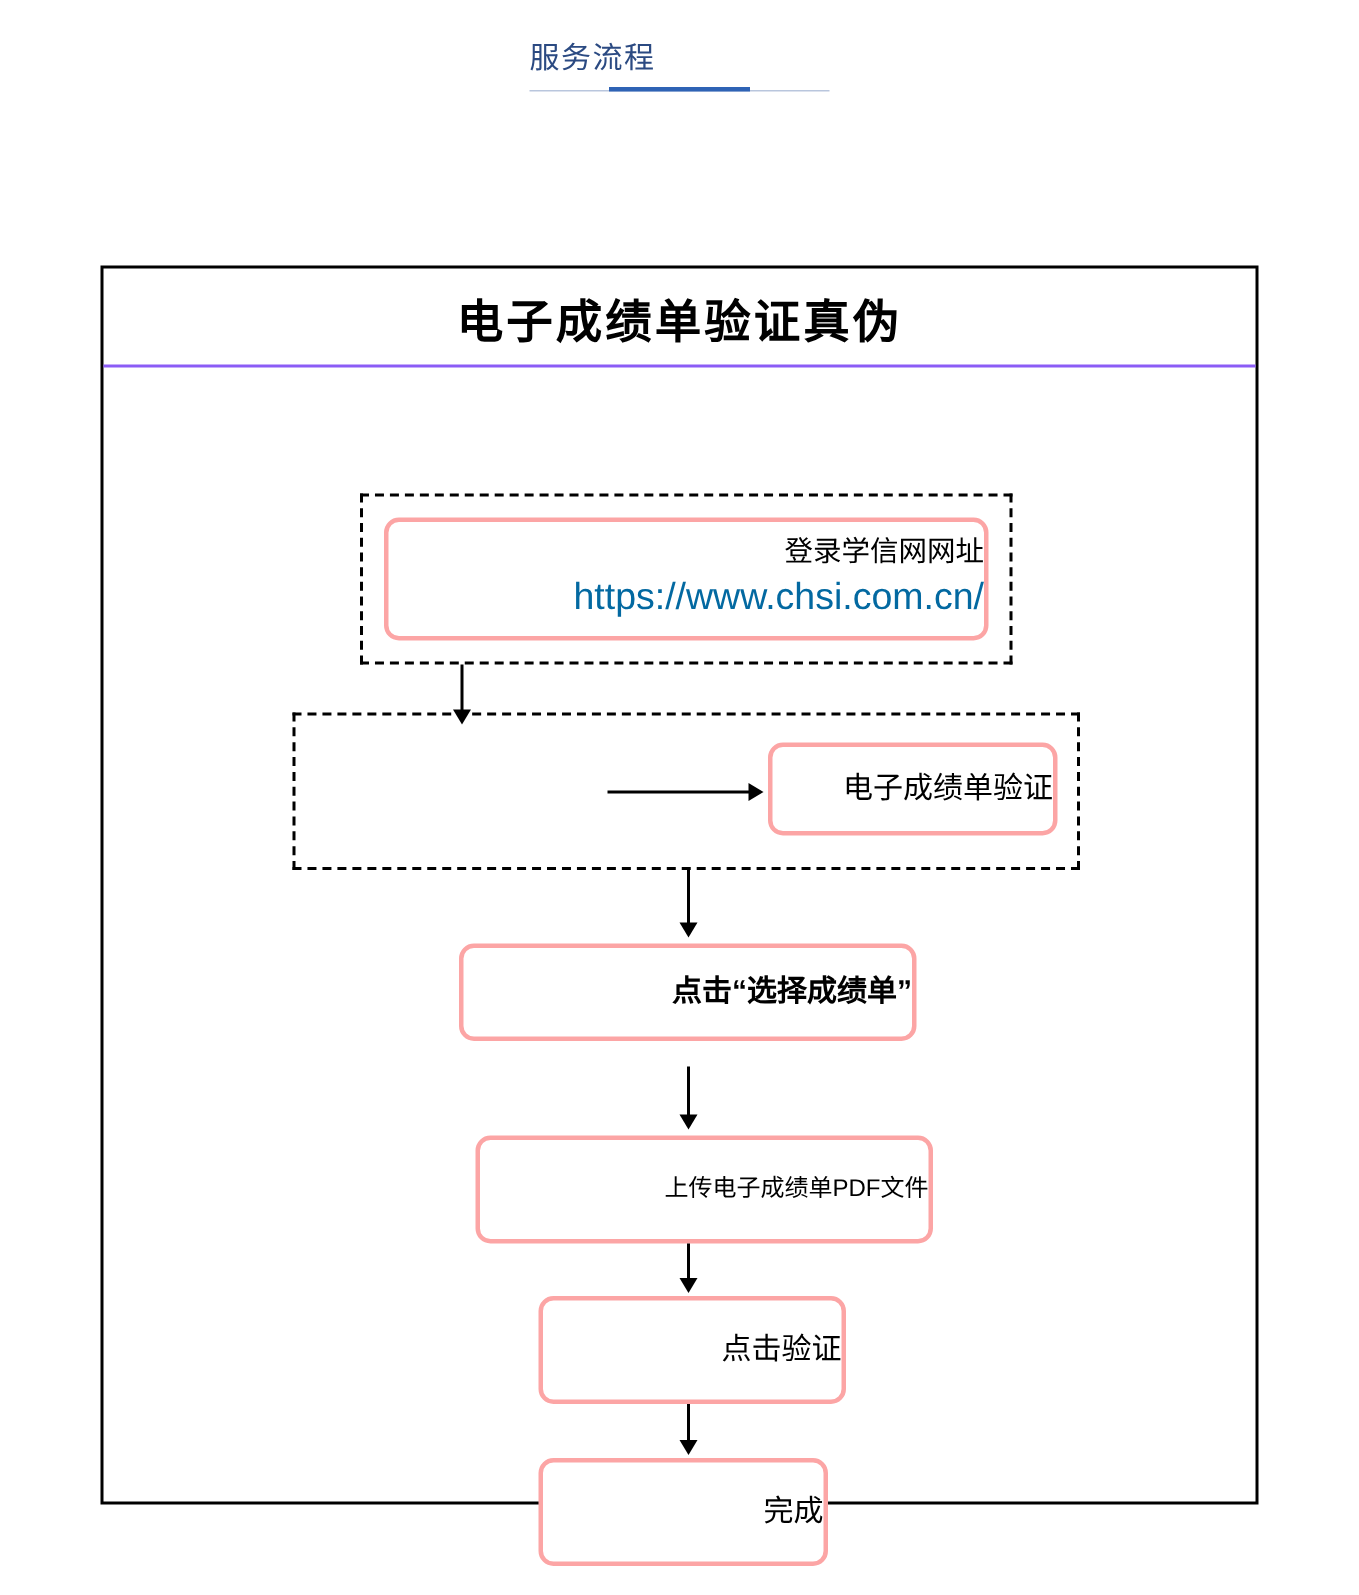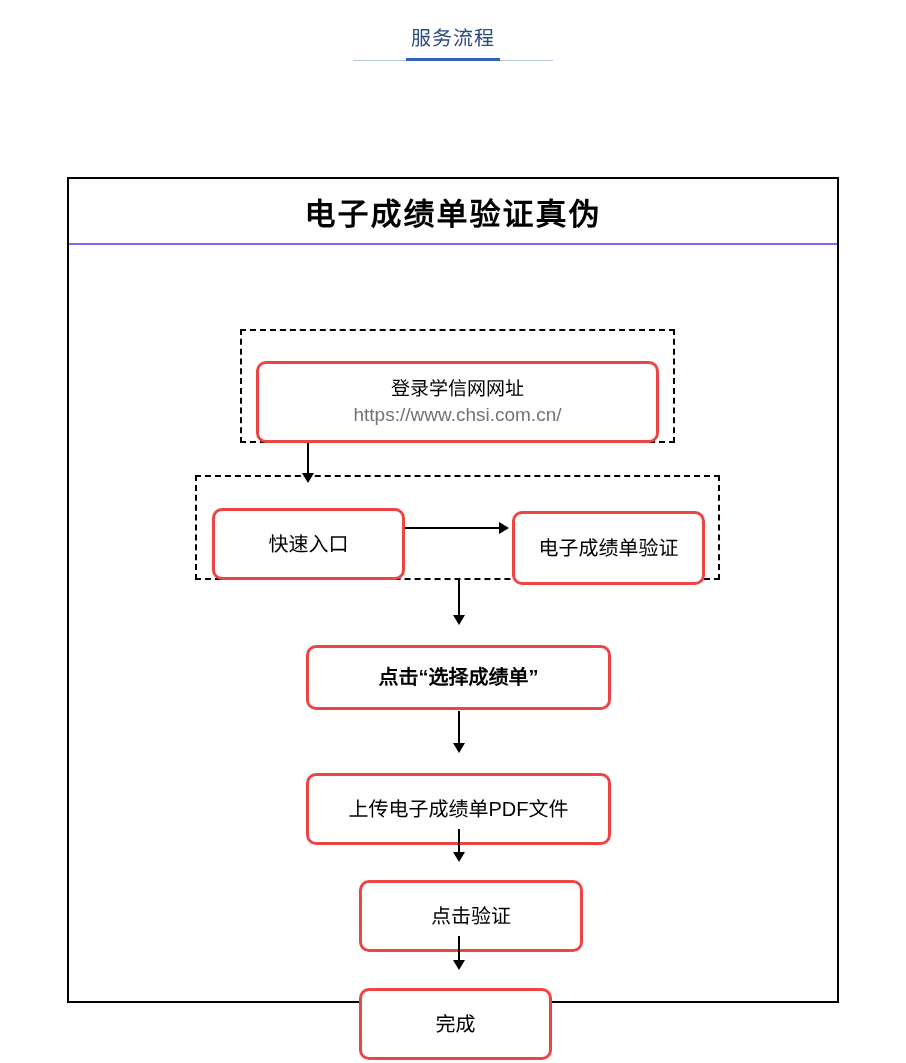--- a/index.html
+++ b/index.html
@@ -22,21 +22,21 @@
     left: 0;
     top: 0;
     width: 906px;
     height: 80px;
   }
   .header-title {
     position: absolute;
     left: 353px;
     top: 22px;
     width: 200px;
-    text-align: center;
+    text-align: left;
     font-size: 20px;
     color: #2b4a82;
     letter-spacing: 1px;
   }
   .header-rule {
     position: absolute;
     left: 353px;
     top: 60px;
     width: 200px;
     height: 1px;
@@ -94,45 +94,44 @@
     position: absolute;
     border: 2px dashed #000000;
     box-sizing: border-box;
   }
   .group-1 { left: 171px; top: 84px; width: 435px; height: 114px; }
   .group-2 { left: 126px; top: 230px; width: 525px; height: 105px; }
 
   
   .node {
     position: absolute;
-    border: 3px solid #ef4444;
+    border: 3px solid #fca5a5;
     border-radius: 10px;
     box-sizing: border-box;
     background: #ffffff;
     display: flex;
     flex-direction: column;
-    align-items: center;
+    align-items: flex-end;
     justify-content: center;
     text-align: center;
     line-height: 1.35;
-    margin-top: 16px;
   }
   .node .line1 { font-size: 19px; color: #000000; }
-  .node .line2 { font-size: 19px; color: #737373; }
+  .node .line2 { font-size: 25px; color: #0369a1; }
 
   .node-login  { left: 187px; top: 100px; width: 403px; height: 82px; }
   .node-entry  { left: 143px; top: 247px; width: 193px; height: 72px;
                  font-size: 20px; }
-  .node-verify { left: 443px; top: 250px; width: 193px; height: 74px;
+  .node-verify { left: 443px; top: 250px; width: 193px; height: 62px;
                  font-size: 20px; }
   .node-select { left: 237px; top: 384px; width: 305px; height: 65px;
                  font-size: 20px; font-weight: bold; }
-  .node-upload { left: 237px; top: 512px; width: 305px; height: 72px;
-                 font-size: 20px; }
-  .node-click  { left: 290px; top: 619px; width: 224px; height: 72px;
+  .node-upload { left: 248px; top: 512px; width: 305px; height: 72px;
+                 font-size: 16px; }
+  .node-click  { left: 290px; top: 619px; width: 205px; height: 72px;
                  font-size: 20px; }
   .node-done   { left: 290px; top: 727px; width: 193px; height: 72px;
                  font-size: 20px; font-family: Liberation Serif, serif; }
 
   
   .arrow-line {
     position: absolute;
     background: #000000;
   }
   .arrow-v { width: 2px; }
@@ -174,23 +173,20 @@
     <div class="node node-login">
       <div class="line1">登录学信网网址</div>
       <div class="line2">https://www.chsi.com.cn/</div>
     </div>
 
     <div class="arrow-line arrow-v" style="left:238px; top:198px; height:36px;"></div>
     <div class="arrow-head-down" style="left:233px; top:228px;"></div>
 
     <div class="dashed-group group-2"></div>
 
-    <div class="node node-entry">
-      <div>快速入口</div>
-    </div>
 
     <div class="arrow-line arrow-h" style="left:336px; top:282px; width:96px;"></div>
     <div class="arrow-head-right" style="left:430px; top:277px;"></div>
 
     <div class="node node-verify">
       <div>电子成绩单验证</div>
     </div>
 
     <div class="arrow-line arrow-v" style="left:389px; top:335px; height:39px;"></div>
     <div class="arrow-head-down" style="left:384px; top:370px;"></div>

